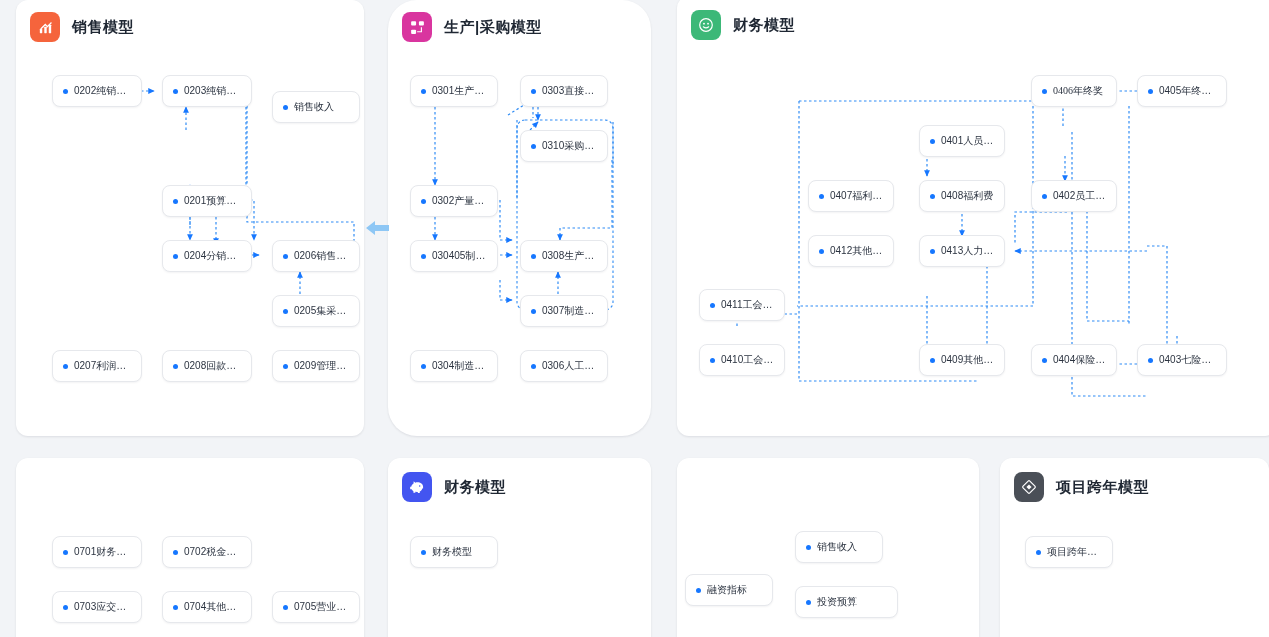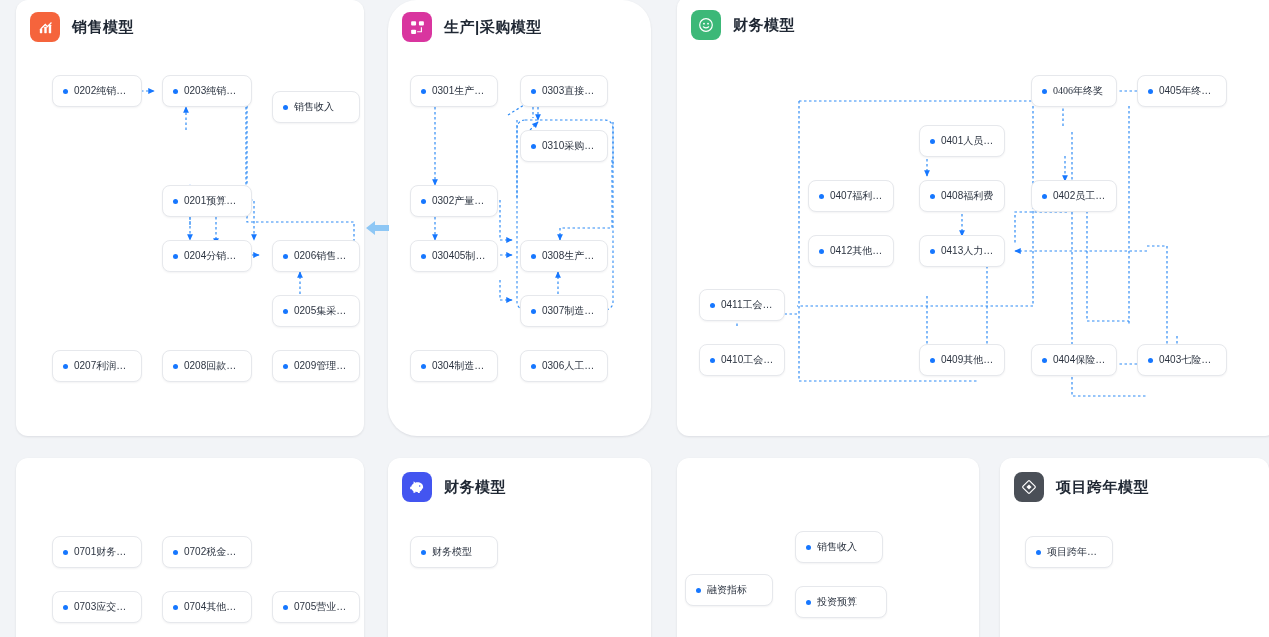--- a/index.html
+++ b/index.html
@@ -403,21 +403,21 @@
   <div class="card" style="left:677px; top:458px; width:302px; height:200px;">
     <div class="canvas">
       <div class="node" style="left:118px; top:73px; width:88px;">
         <span class="dot"></span>
         <span class="label">销售收入</span>
       </div>
       <div class="node" style="left:8px; top:116px; width:88px;">
         <span class="dot"></span>
         <span class="label">融资指标</span>
       </div>
-      <div class="node" style="left:118px; top:128px; width:92px;">
+      <div class="node" style="left:118px; top:128px; width:103px;">
         <span class="dot"></span>
         <span class="label">投资预算</span>
       </div>
     </div>
   </div>
 
   <div class="card" style="left:1000px; top:458px; width:269px; height:200px;">
     <div class="card-header" style="padding-top:14px;">
       <div class="card-icon" style="background:#4a4f57;">
         <svg width="18" height="18" viewBox="0 0 24 24">

